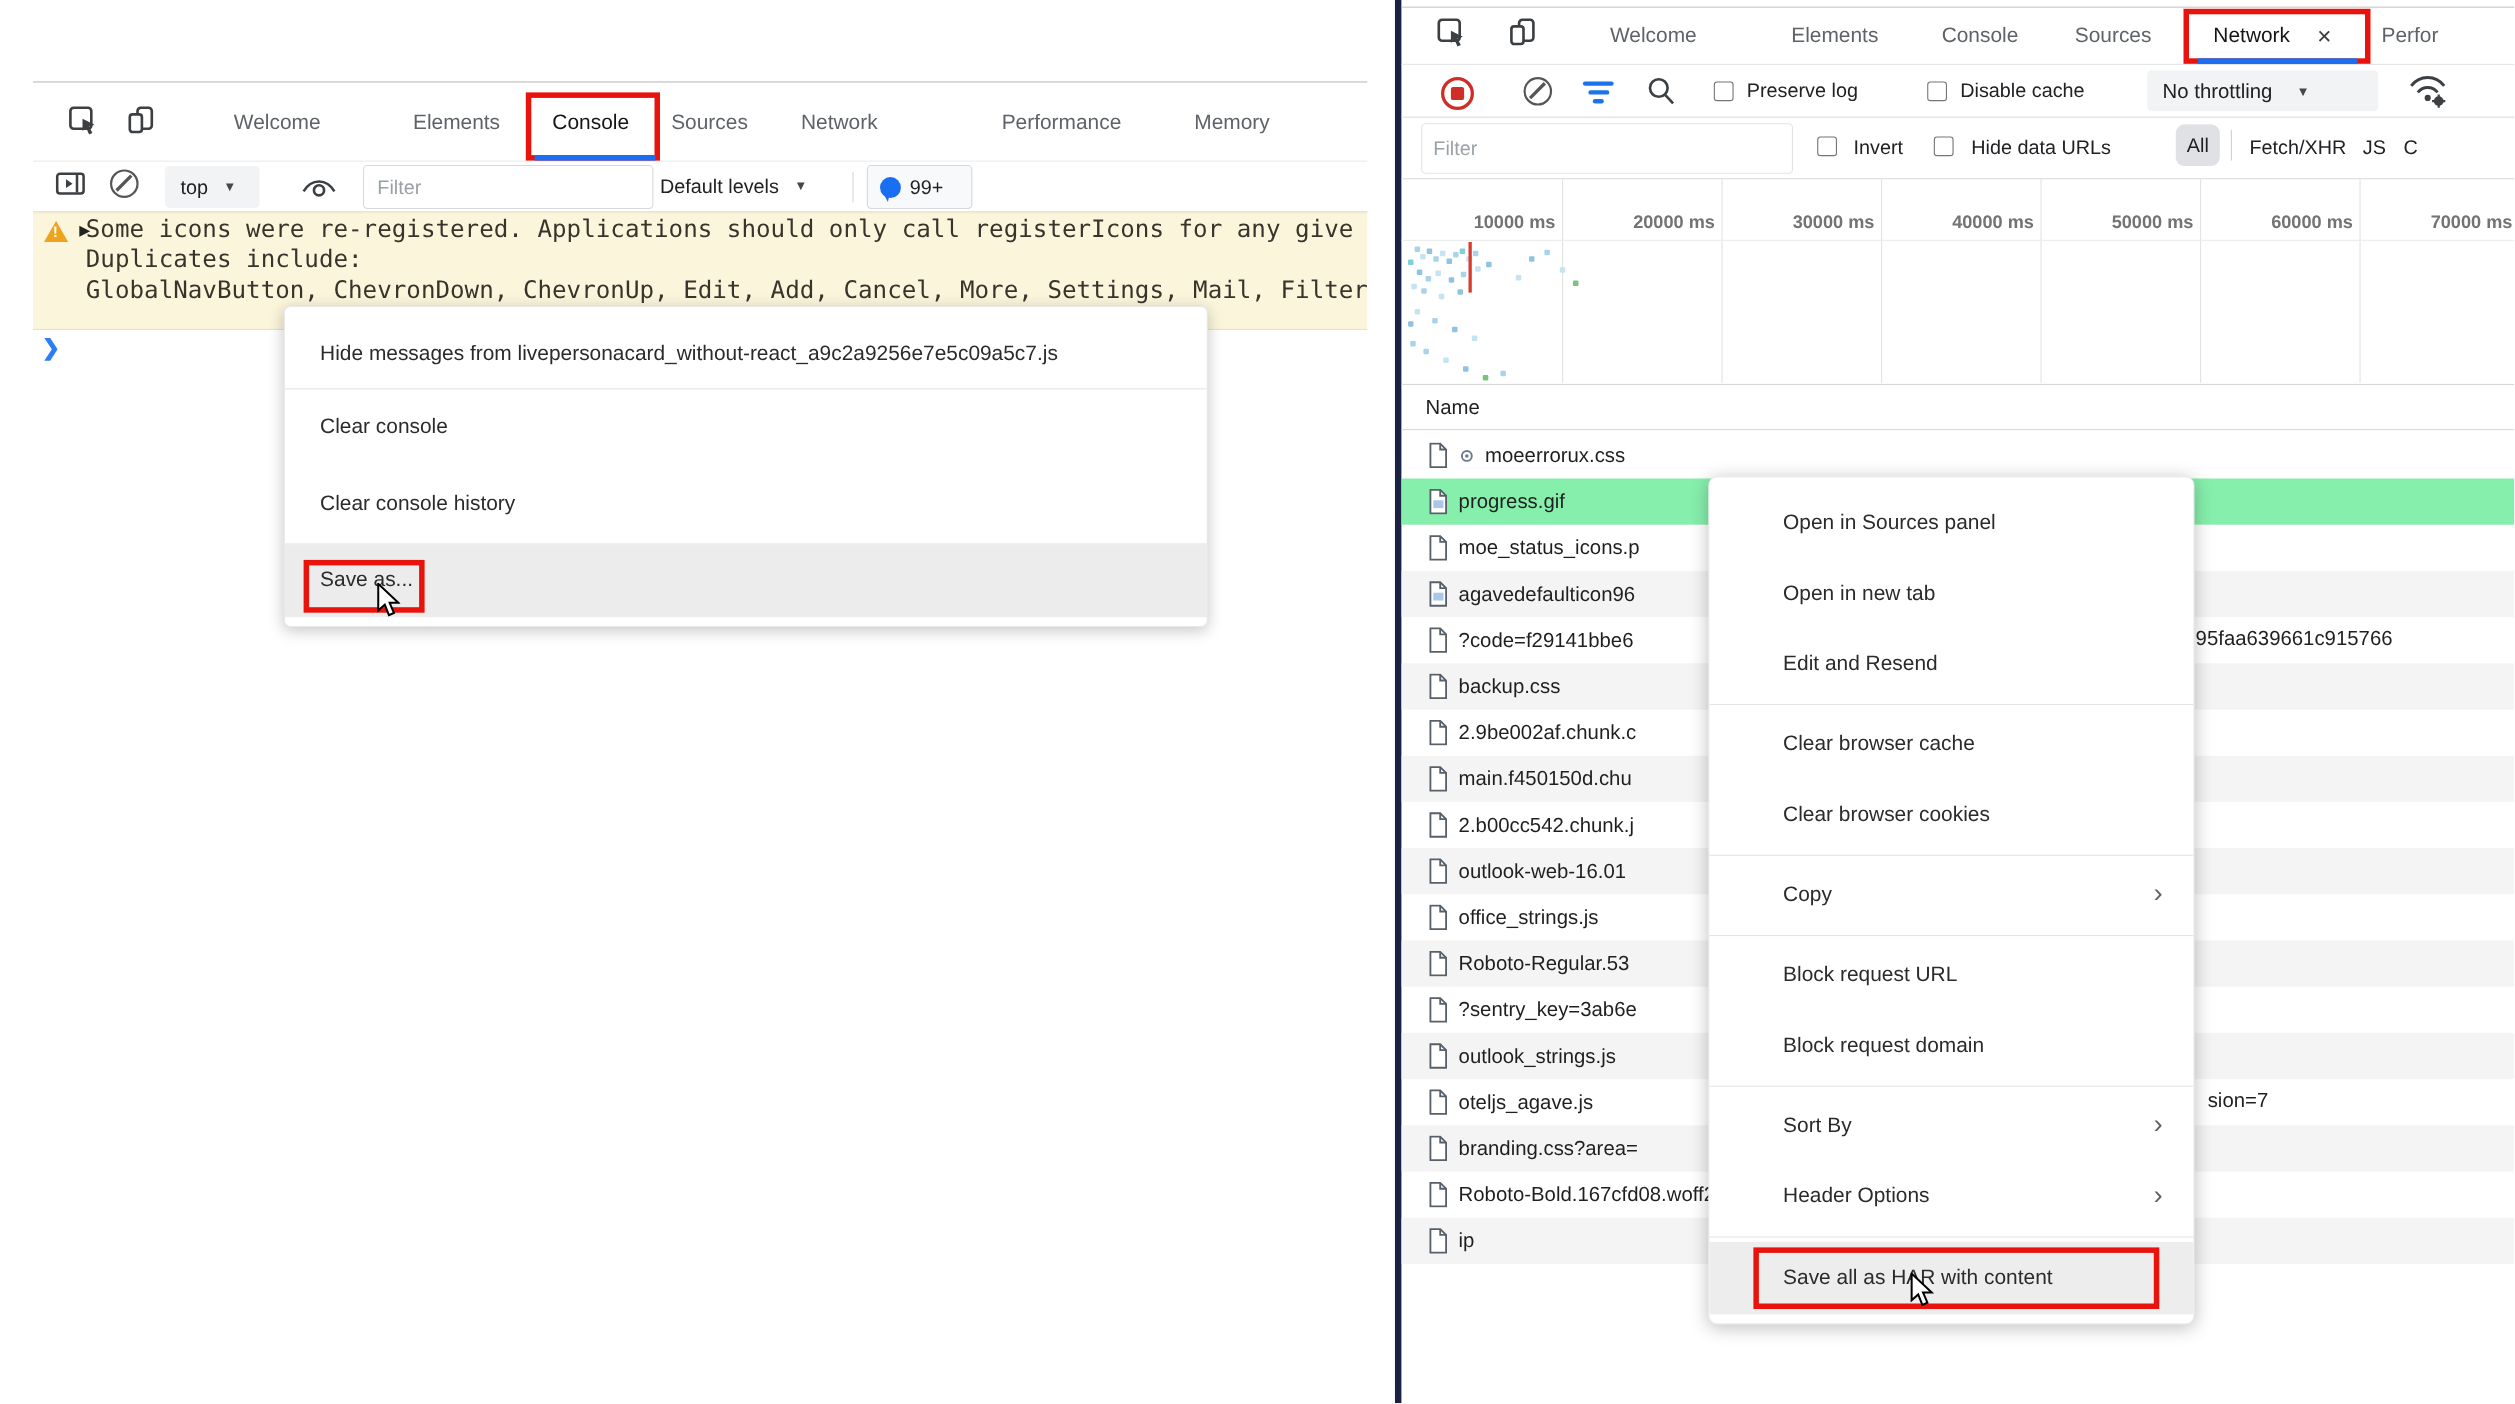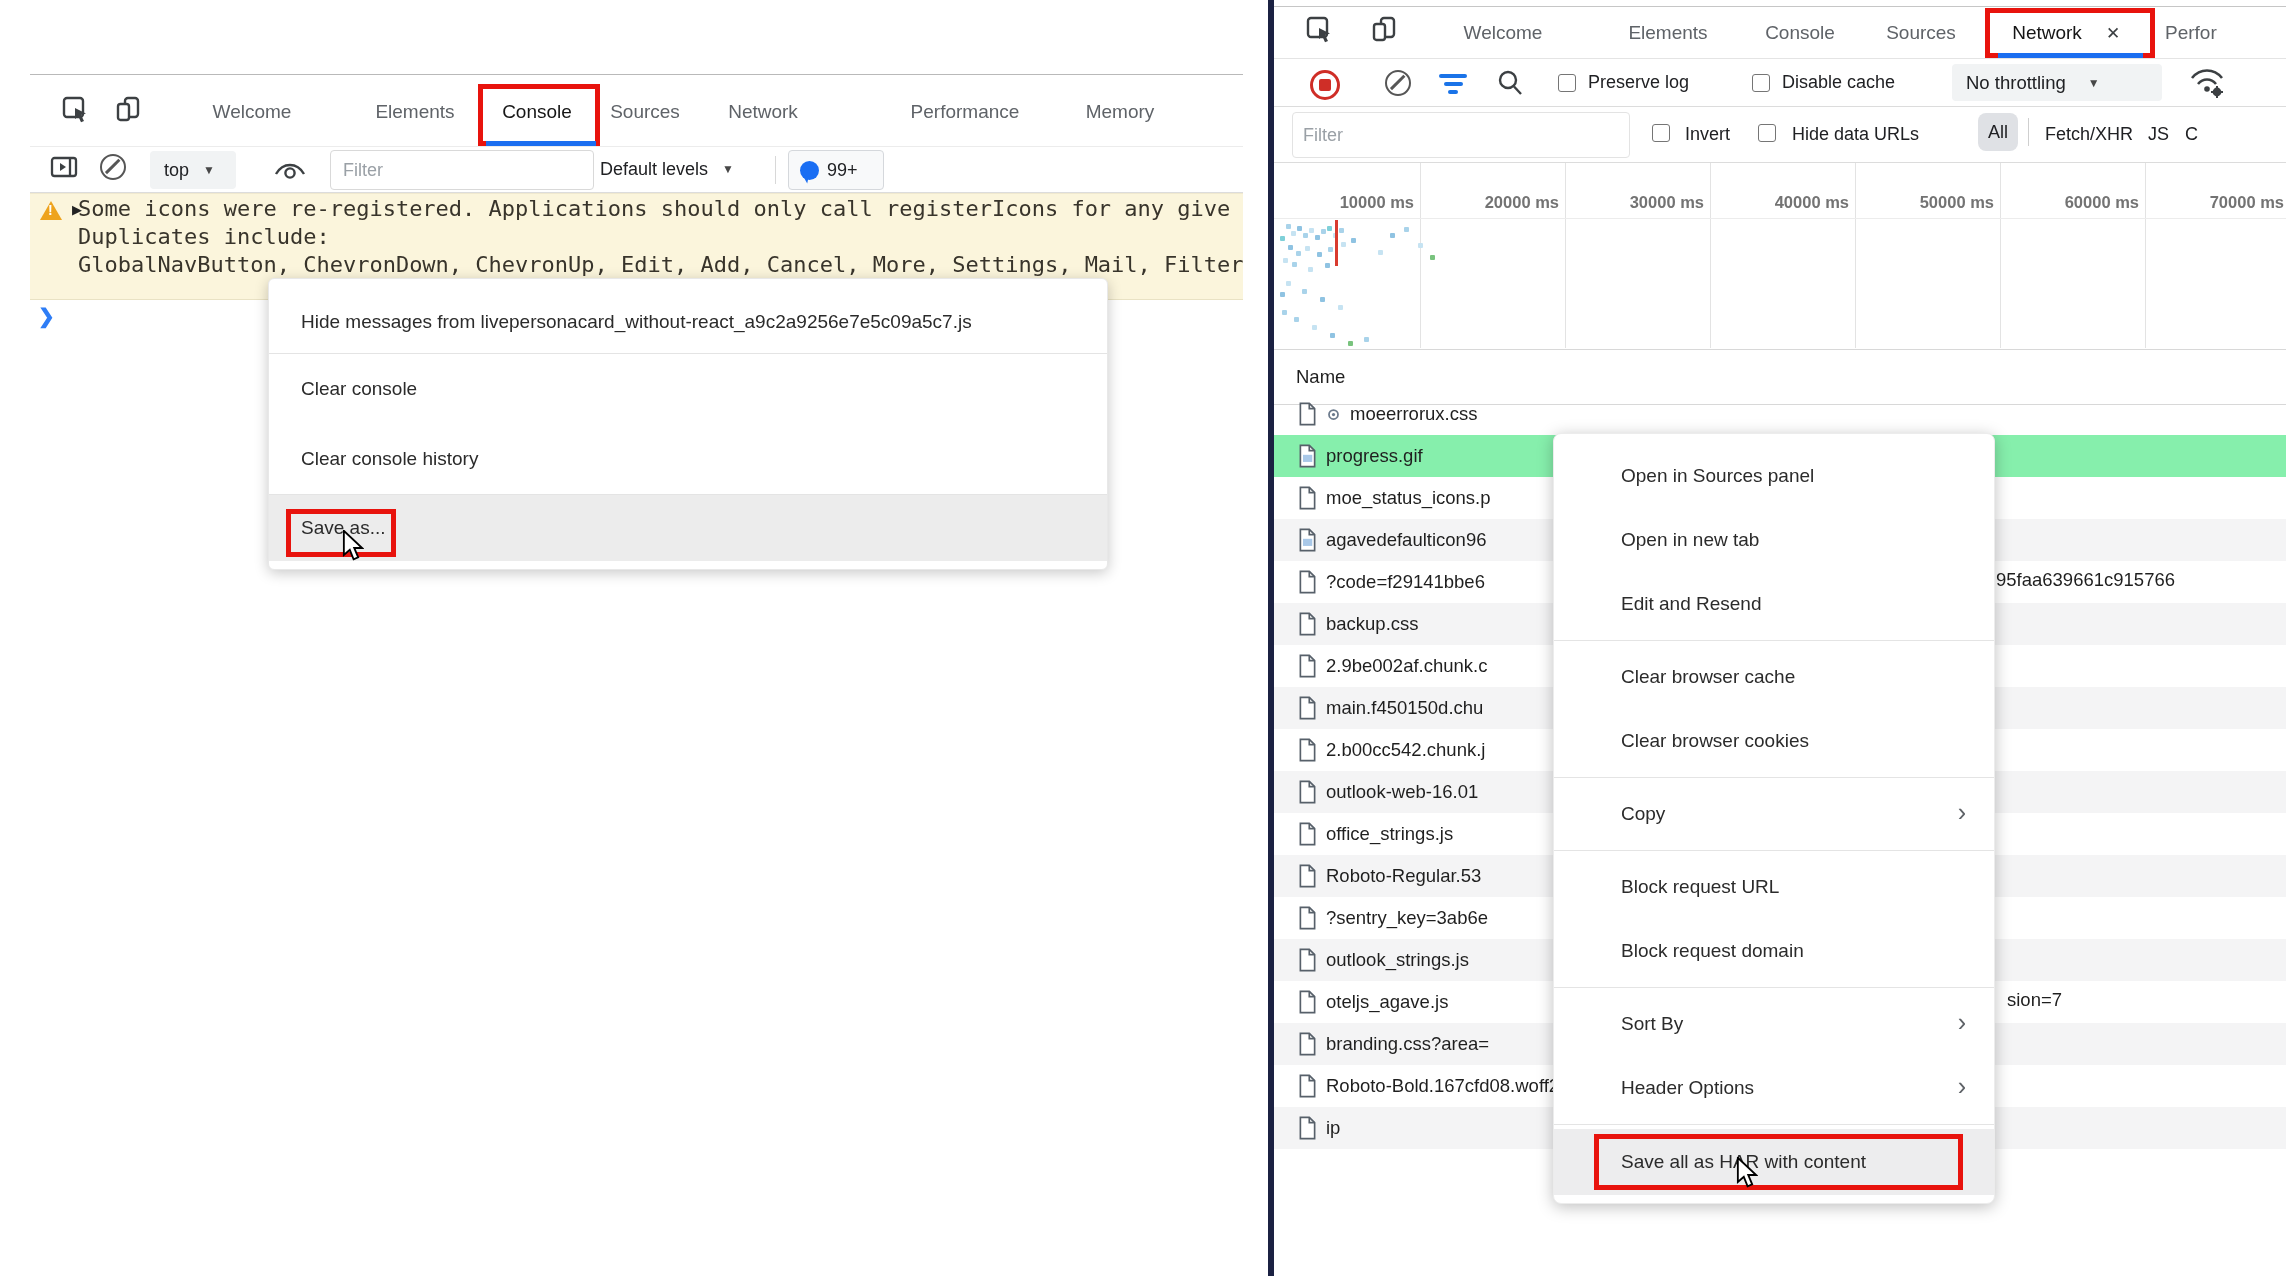--- a/index.html
+++ b/index.html
@@ -34,21 +34,21 @@
   .warn-band{position:absolute;left:30px;top:193px;width:1213px;height:105px;background:#fbf5dc;
              border-top:1px solid #f0e9cf;border-bottom:1px solid #e9e2c4;overflow:hidden;}
   .mono{font-family:"DejaVu Sans Mono",monospace;font-size:22px;color:#38342b;white-space:nowrap;}
   .warn-line{position:absolute;left:48px;}
   .warn-tri{position:absolute;left:10px;top:7px;width:0;height:0;border-left:11px solid transparent;
             border-right:11px solid transparent;border-bottom:19px solid #eea31d;}
   .warn-excl{position:absolute;left:18px;top:8px;font-size:14px;font-weight:bold;color:#fff;}
   .warn-caret{position:absolute;left:42px;top:8px;font-size:13px;color:#222;}
   .prompt{position:absolute;left:38px;top:304px;font-size:20px;font-weight:bold;color:#2e7df6;}
 
-  .l-menu{position:absolute;left:268px;top:278px;width:840px;background:#fff;border:1px solid #e8e8e8;
+  .l-menu{position:absolute;left:258px;top:278px;width:840px;background:#fff;border:1px solid #e8e8e8;
           border-radius:6px;box-shadow:0 3px 14px rgba(0,0,0,.22);z-index:30;
           padding:12px 0 8px 0;box-sizing:border-box;}
   .lm-item{display:flex;align-items:center;padding-left:32px;font-size:19px;color:#2b2b2b;position:relative;}
   .h62{height:62px}.h70{height:70px}.h66{height:66px}
   .menu-sep{height:1px;background:#e4e4e4;}
   .lm-item.hl{background:#ececec;}
   .lm-box{left:17px;top:14px;width:100px;height:38px;border-width:5px;}
 
   .cursor-svg{position:absolute;z-index:40;}
 
@@ -75,21 +75,21 @@
   .pill-sel{position:absolute;background:#dfe1e5;border-radius:8px;display:flex;align-items:center;justify-content:center;font-size:18px;color:#202124;}
   .vdiv{position:absolute;width:1px;background:#cfcfcf;}
   .ftext{position:absolute;font-size:18px;color:#3c4043;white-space:nowrap;display:flex;align-items:center;}
 
   .gridline{position:absolute;top:163px;width:1px;height:185px;background:#e3e3e3;}
   .ruler-base{position:absolute;left:6px;top:218px;width:1012px;height:1px;background:#ececec;}
   .tick{position:absolute;top:193px;width:144px;text-align:right;font-size:16.5px;color:#737373;font-weight:bold;}
   .dot{position:absolute;width:5px;height:5px;border-radius:1px;}
   .wf-marker{position:absolute;width:3px;background:#d93b2f;}
 
-  .name-head{position:absolute;left:6px;top:349px;width:1012px;height:56px;border-bottom:1px solid #d8d8d8;
+  .name-head{position:absolute;left:6px;top:349px;width:1012px;height:42px;border-bottom:1px solid #d8d8d8;
              border-top:1px solid #d8d8d8;display:flex;align-items:center;font-size:18.5px;color:#1f1f1f;box-sizing:border-box;}
   #rows{position:absolute;left:6px;top:393px;width:1012px;height:883px;overflow:hidden;}
   .req-row{height:42px;display:flex;align-items:center;padding-left:24px;gap:9px;font-size:18.5px;color:#1f1f1f;white-space:nowrap;}
   .req-row:nth-child(even){background:#f4f4f5;}
   .req-row.selected{background:#86efac;}
   .file-icon{width:19px;height:24px;flex:0 0 auto;}
   .file-icon .doc{fill:#fff;stroke:#57606a;stroke-width:1.4;}
   .file-icon .fold{fill:none;stroke:#57606a;stroke-width:1.4;}
   .file-icon .pic{display:none;}
   .req-row.img .file-icon .pic{display:block;fill:#a9c8e8;}

